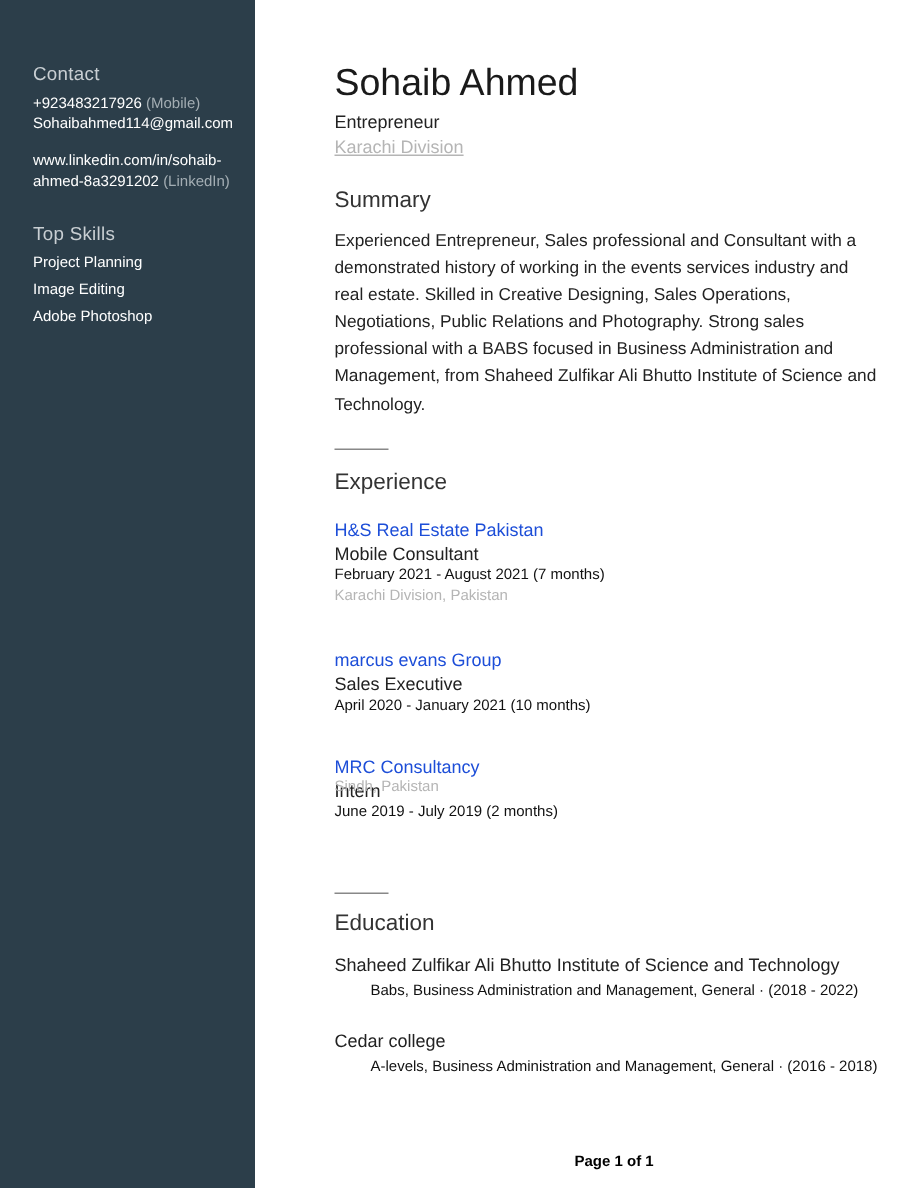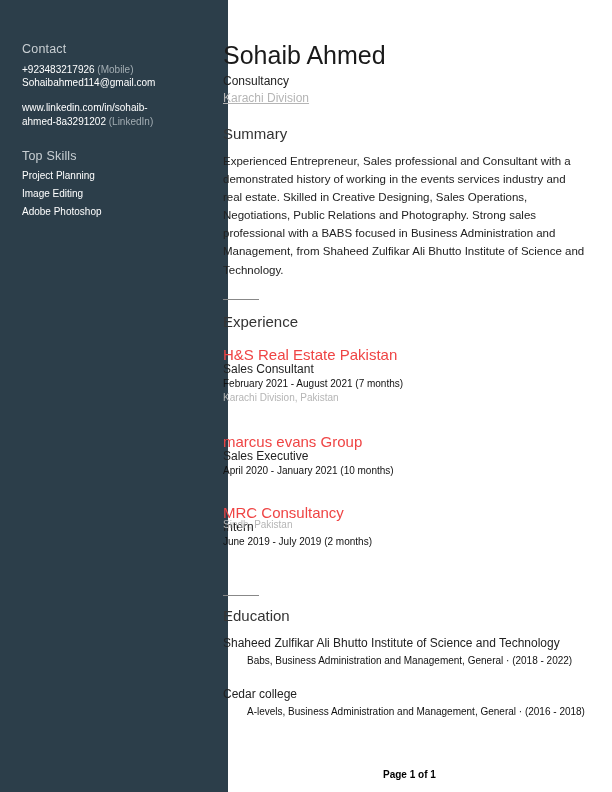--- a/index.html
+++ b/index.html
@@ -1,29 +1,29 @@
 <!DOCTYPE html>
 <html><head>
 <meta charset="utf-8">
 <style>
   html, body { margin:0; padding:0; }
   body { width:612px; height:792px; position:relative; background:#ffffff; font-family:"Liberation Sans", sans-serif; overflow:hidden; }
-  .sidebar { position:absolute; left:0; top:0; width:228px; height:792px; background:#2c3e4a; }
+  .sidebar { position:absolute; left:0; top:0; width:170px; height:792px; background:#2c3e4a; }
   .sb-heading { position:absolute; left:22px; font-size:12.5px; color:#c9cfd3; letter-spacing:0.2px; }
   .sb-line { position:absolute; left:22px; font-size:10px; color:#ffffff; line-height:13px; white-space:nowrap; }
   .sb-muted { color:#a3adb3; }
   .main { position:absolute; left:223px; top:0; right:0; }
   .abs { position:absolute; white-space:nowrap; }
   .name { font-size:25px; color:#1a1a1a; top:41px; }
   .headline { font-size:12px; color:#222; top:74px; }
   .location { font-size:12px; color:#b5b5b5; top:91px;text-decoration:underline; }
   .section-title { font-size:15px; color:#333; }
   .summary { position:absolute; top:152px; width:362px; font-size:11.5px; line-height:18.1px; color:#222; }
   .divider { position:absolute; width:36px; height:1px; background:#888; }
-  .company { font-size:15px; color:#ef4444; }
+  .company { font-size:12px; color:#1d4ed8; }
   .role { font-size:12px; color:#222; }
   .dates { font-size:10px; color:#111; }
   .place { font-size:10px; color:#b5b5b5; }
   .edu-school { font-size:12px; color:#222; }
   .edu-detail { font-size:10px; color:#111;padding-left:24px; }
   .footer { position:absolute; top:769px; left:383px; font-size:10px; font-weight:bold; color:#000; }
 </style>
 </head>
 <body>
 
@@ -41,31 +41,31 @@
   </div>
 
   <div class="sb-heading" style="top:149px;">Top Skills</div>
   <div class="sb-line" style="top:169px;">Project Planning</div>
   <div class="sb-line" style="top:187px;">Image Editing</div>
   <div class="sb-line" style="top:205px;">Adobe Photoshop</div>
 </div>
 
 <div class="main">
   <div class="abs name">Sohaib Ahmed</div>
-  <div class="abs headline">Consultancy</div>
+  <div class="abs headline">Entrepreneur</div>
   <div class="abs location">Karachi Division</div>
 
   <div class="abs section-title" style="top:125px;">Summary</div>
   <div class="summary">Experienced Entrepreneur, Sales professional and Consultant with a demonstrated history of working in the events services industry and real estate. Skilled in Creative Designing, Sales Operations, Negotiations, Public Relations and Photography. Strong sales professional with a BABS focused in Business Administration and Management, from Shaheed Zulfikar Ali Bhutto Institute of Science and Technology.</div>
 
   <div class="divider" style="top:299px;"></div>
   <div class="abs section-title" style="top:313px;">Experience</div>
 
   <div class="abs company" style="top:346px;">H&amp;S Real Estate Pakistan</div>
-  <div class="abs role" style="top:362px;">Sales Consultant</div>
+  <div class="abs role" style="top:362px;">Mobile Consultant</div>
   <div class="abs dates" style="top:378px;">February 2021 - August 2021 (7 months)</div>
   <div class="abs place" style="top:392px;">Karachi Division, Pakistan</div>
 
   <div class="abs company" style="top:433px;">marcus evans Group</div>
   <div class="abs role" style="top:449px;">Sales Executive</div>
   <div class="abs dates" style="top:465px;">April 2020 - January 2021 (10 months)</div>
 
   <div class="abs company" style="top:504px;">MRC Consultancy</div>
   <div class="abs role" style="top:520px;">Intern</div>
   <div class="abs dates" style="top:536px;">June 2019 - July 2019 (2 months)</div>

